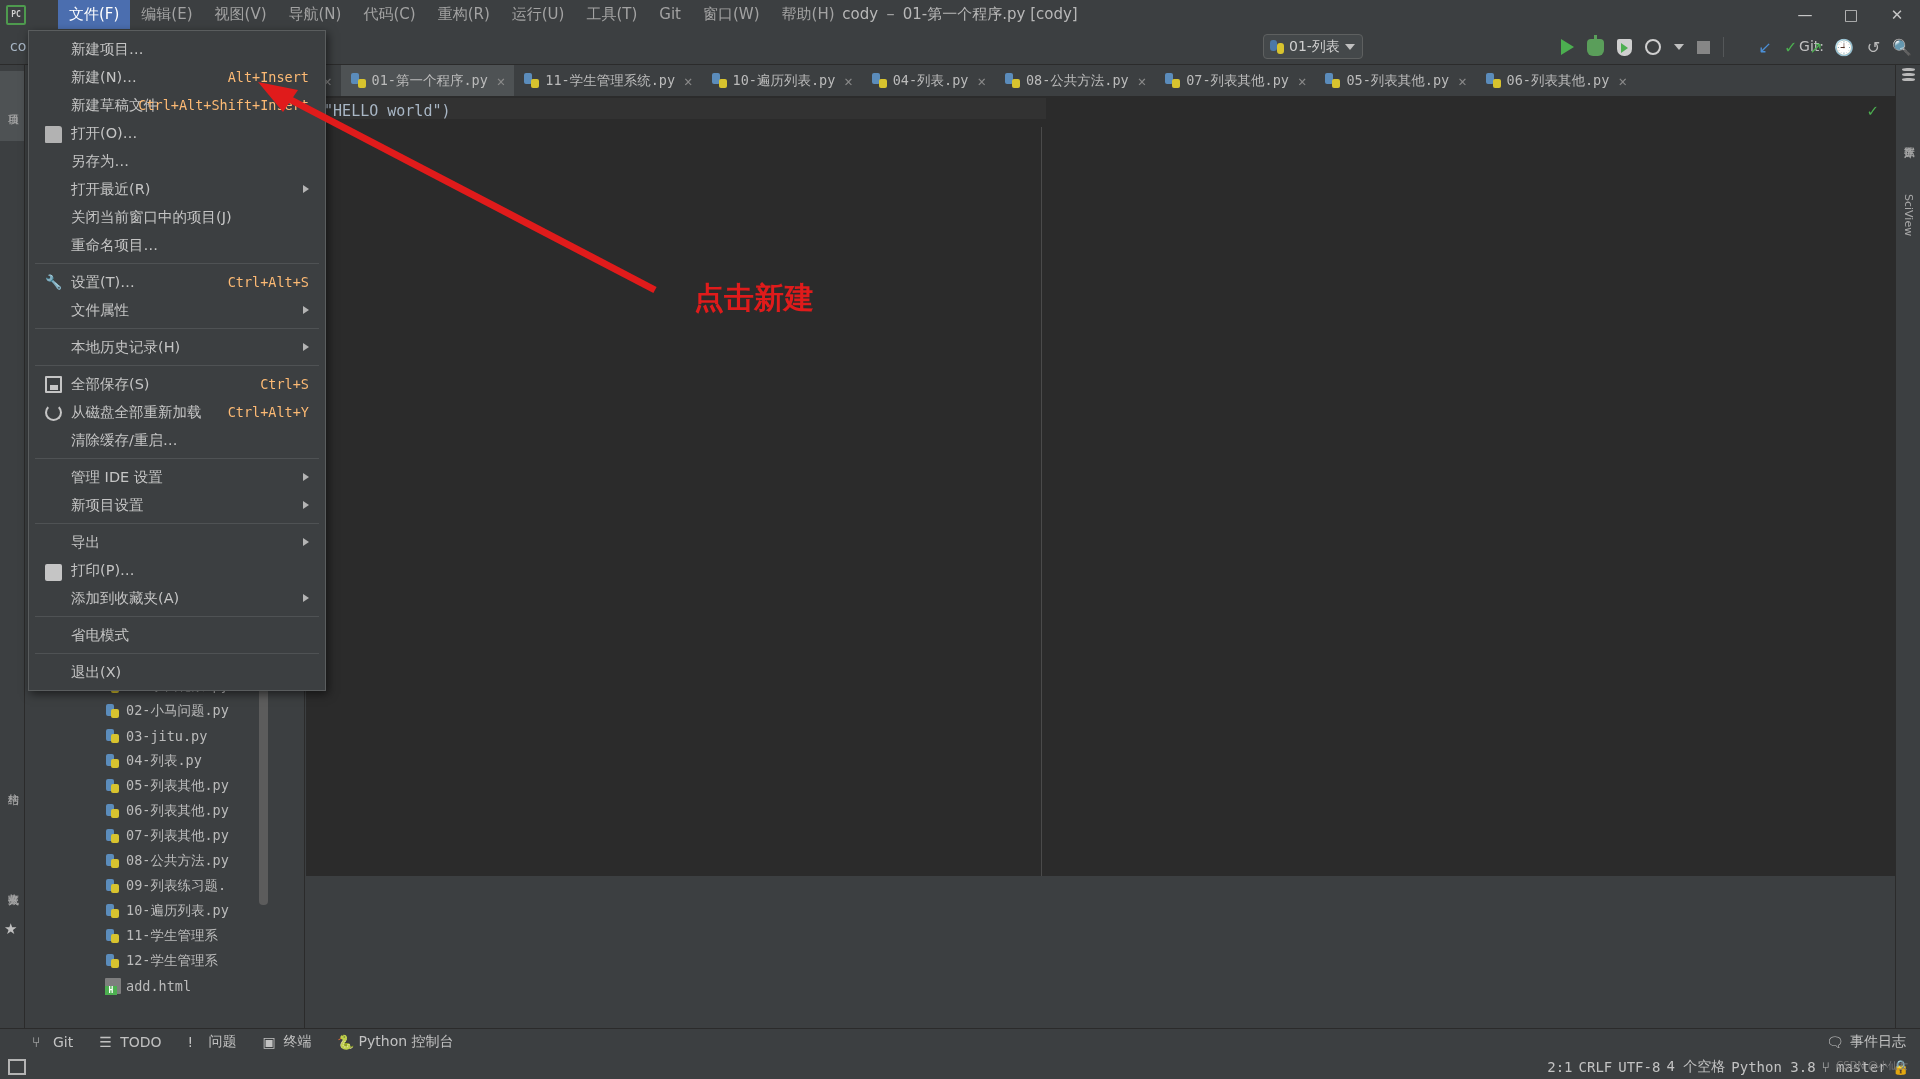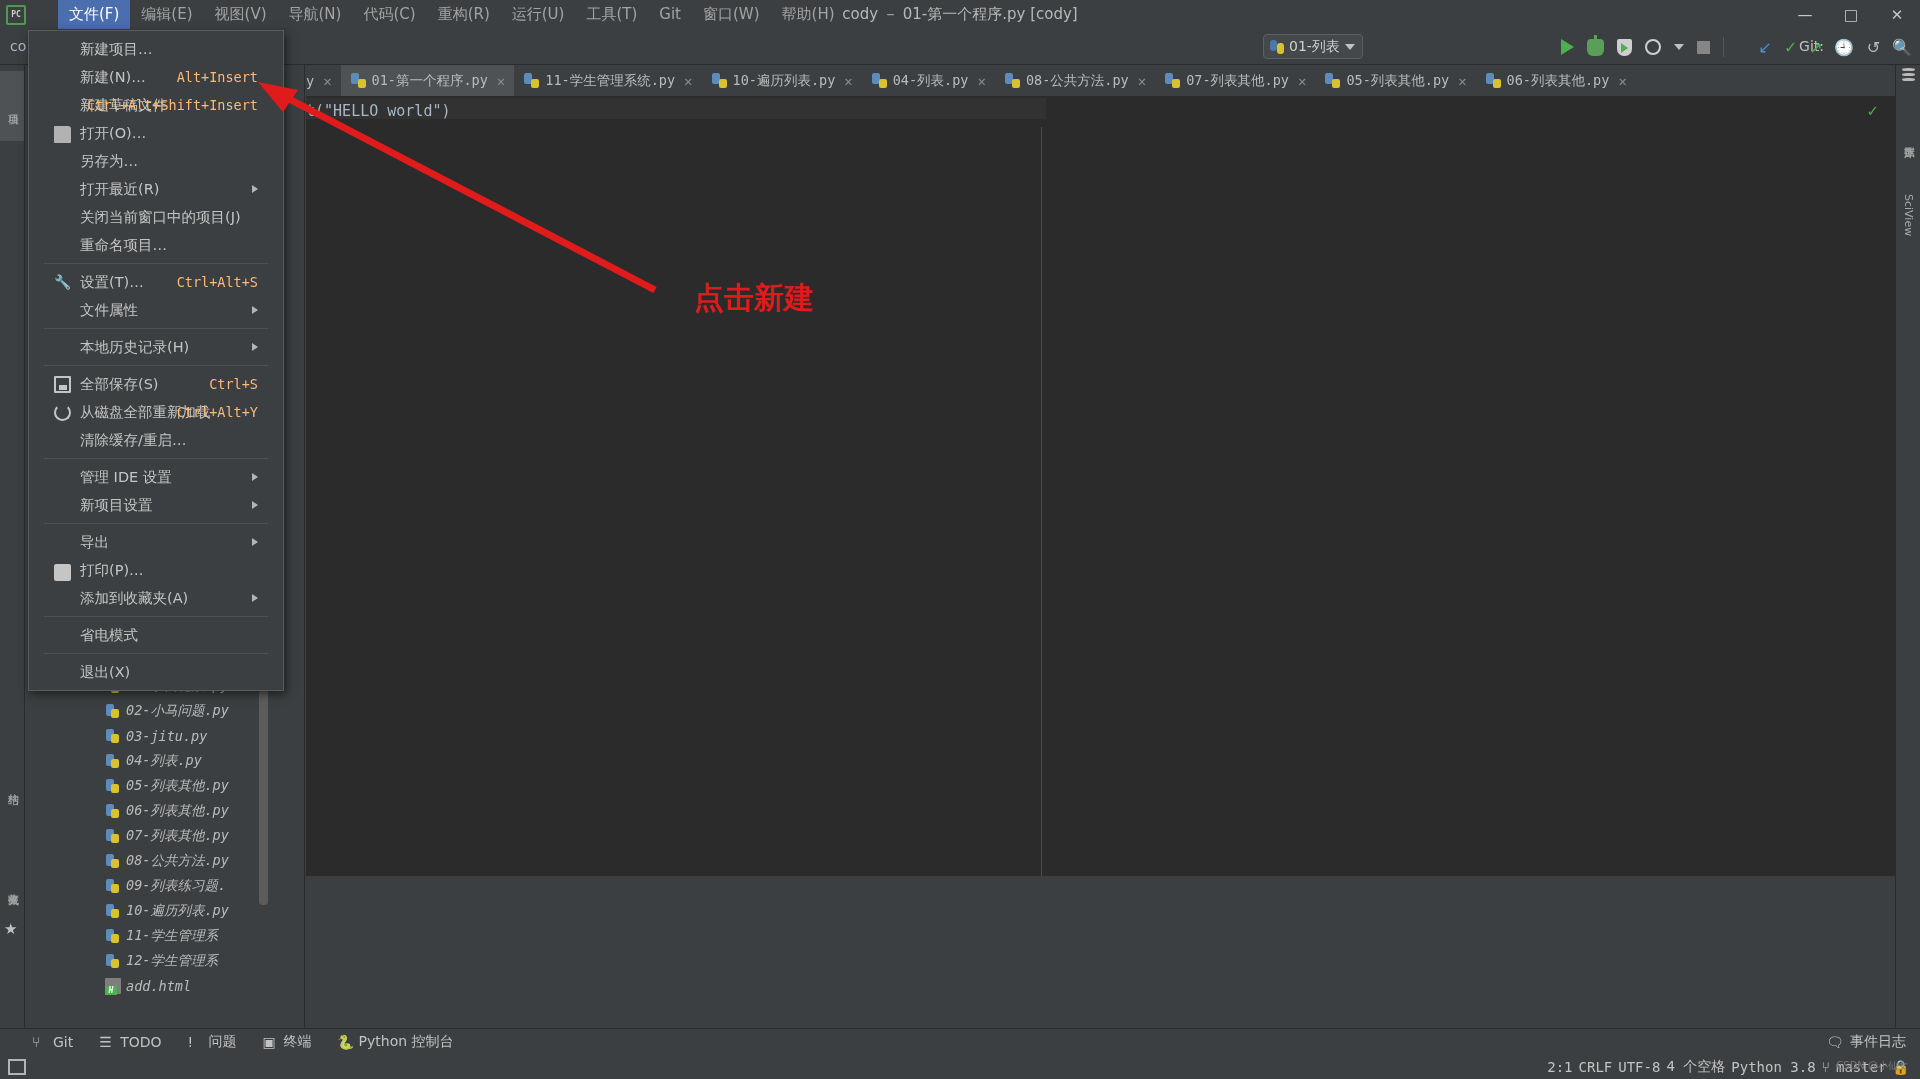--- a/index.html
+++ b/index.html
@@ -100,21 +100,21 @@
   .db-ico{ position:absolute; left:6px; top:3px; width:13px; height:15px; }
   .db-ico span{ display:block; height:3px; background:#b9b9b9; border-radius:50%/2px; margin-bottom:2px;}
 
   
   .proj-panel{
     position:absolute; left:25px; top:65px; width:280px; height:963px;
     background:#3c3f41; border-right:1px solid #2b2b2b; overflow:hidden;
   }
   .tree{ position:absolute; left:0; top:0; width:280px; font-size:14px; color:#bbbbbb; }
   .trow{ height:25px; display:flex; align-items:center; padding-left:8px; white-space:nowrap;
-         font-family:"DejaVu Sans Mono","Liberation Mono",monospace; font-size:13.5px;font-style:italic; }
+         font-family:"DejaVu Sans Mono","Liberation Mono",monospace; font-size:13.5px; }
   .trow .fi{ width:16px; height:16px; margin-right:5px; flex:none; position:relative; }
   .pyfile:before,.pyfile:after{ content:""; position:absolute; border-radius:2px; }
   .pyfile:before{ width:8px;height:12px;background:#5b8cbb; left:1px; top:1px;}
   .pyfile:after{ width:8px;height:9px;background:#d8c32e; left:6px; top:6px;}
   .htmlfile{ background:#7e7e7e; border-radius:1px; }
   .htmlfile:after{ content:"H"; position:absolute; left:0; bottom:-1px; width:12px; height:9px;
       background:#4caf50; color:#fff; font-size:8px; line-height:9px; text-align:center; font-weight:bold;}
   .folder{ width:15px;height:11px;background:#9a9a9a;border-radius:1px 3px 1px 1px; margin-top:3px;}
   .scroll-v{ position:absolute; right:36px; top:0px; width:9px; background:#5c5c5c; border-radius:4px; }
 
@@ -143,23 +143,23 @@
     position:absolute; left:0; top:6px; font-family:"DejaVu Sans Mono","Liberation Mono",monospace;
     font-size:15px; color:#a9b7c6; white-space:pre;
   }
   .code-bg-hl{ position:absolute; left:0; top:2px; height:21px; background:#323232; }
   .split-line{ position:absolute; left:735px; top:31px; bottom:152px; width:1px; background:#4a4a4a;}
   .check-ok{ position:absolute; right:16px; top:6px; color:#4caf50; font-size:15px; }
   .editor-bottom{ position:absolute; left:0; right:0; bottom:0; height:152px; background:#3c3f41; }
 
   
   .dropdown{
-    position:absolute; left:28px; top:30px; width:256px;
+    position:absolute; left:28px; top:30px; width:298px;
     background:#3c3f41; border:1px solid #5a5d5e; z-index:60;
-    padding:4px 15px; box-shadow:2px 3px 9px rgba(0,0,0,.55);
+    padding:4px 6px; box-shadow:2px 3px 9px rgba(0,0,0,.55);
   }
   .ditem{ height:28px; display:flex; align-items:center; position:relative;
           padding-left:36px; padding-right:10px; font-size:14.5px; color:#c5c5c5; white-space:nowrap;}
   .ditem .shortcut{ position:absolute; right:10px; font-size:13.5px; color:#fdba74;
       font-family:"DejaVu Sans Mono","Liberation Mono",monospace; }
   .ditem .arrow{ position:absolute; right:10px; width:0;height:0;
       border-top:4.5px solid transparent;border-bottom:4.5px solid transparent;border-left:6px solid #b4b4b4;}
   .ditem .micon{ position:absolute; left:10px; width:17px; height:17px; }
   .dsep{ height:1px; background:#4f5254; margin:4px 0; }
   .i-folder{ width:15px;height:11px;background:#b2b2b2;border-radius:1px 3px 1px 1px;margin-top:3px; }

